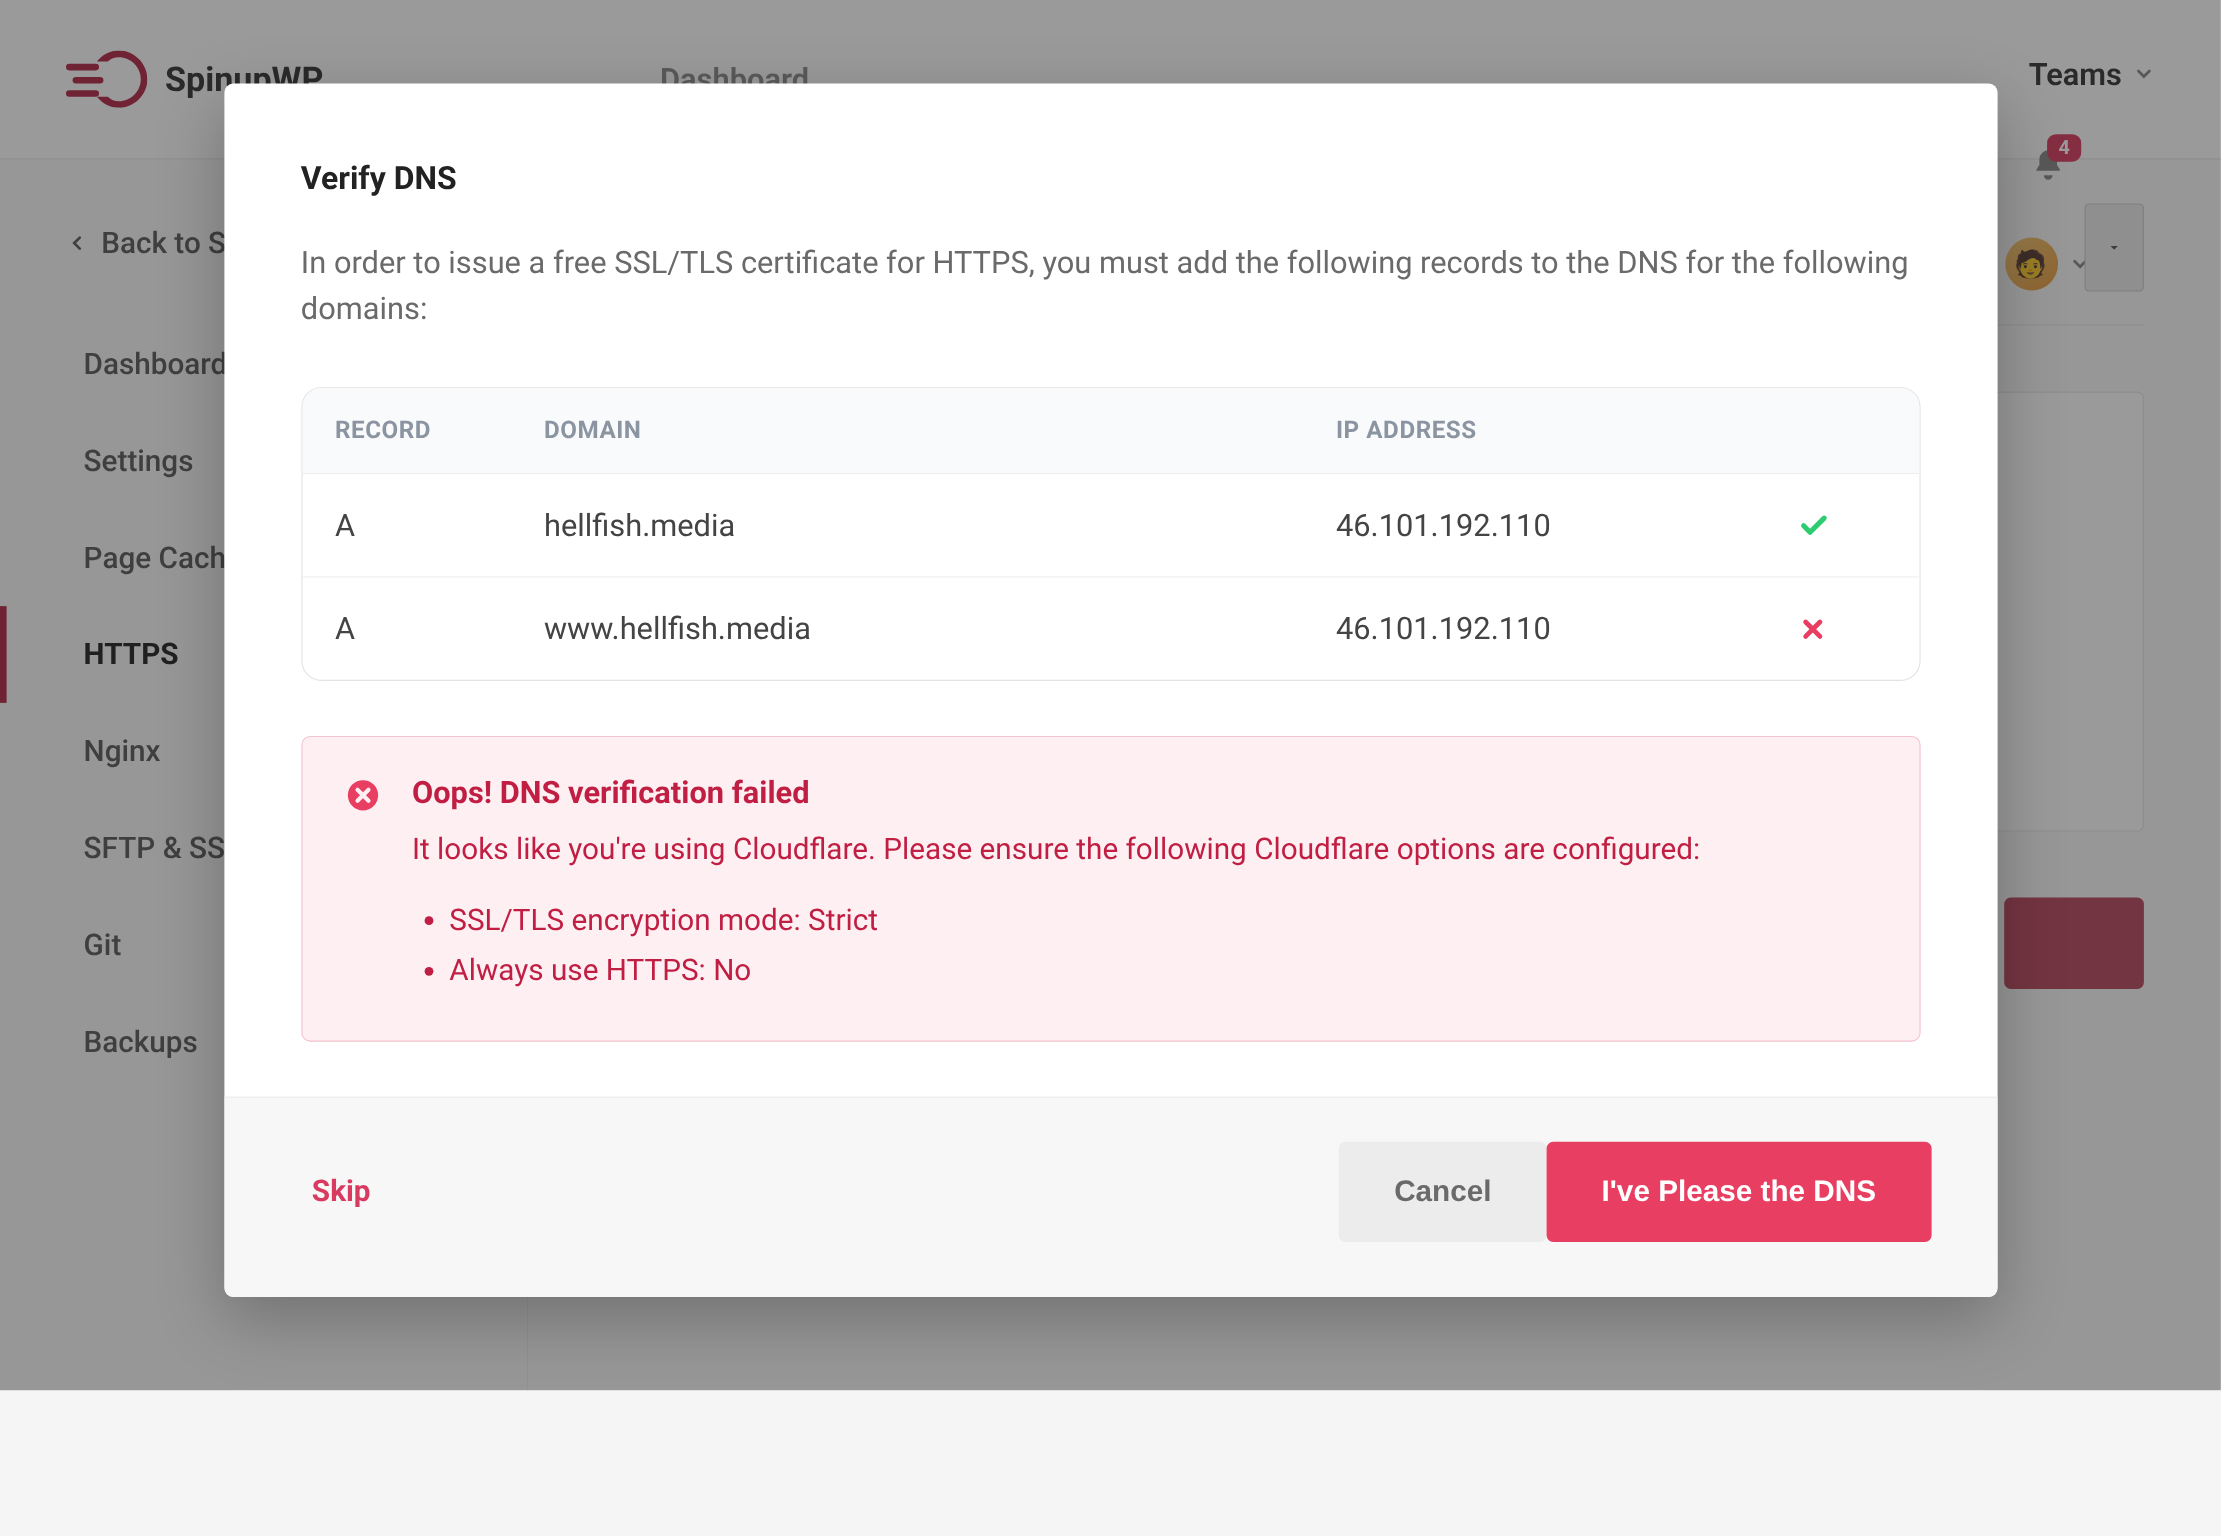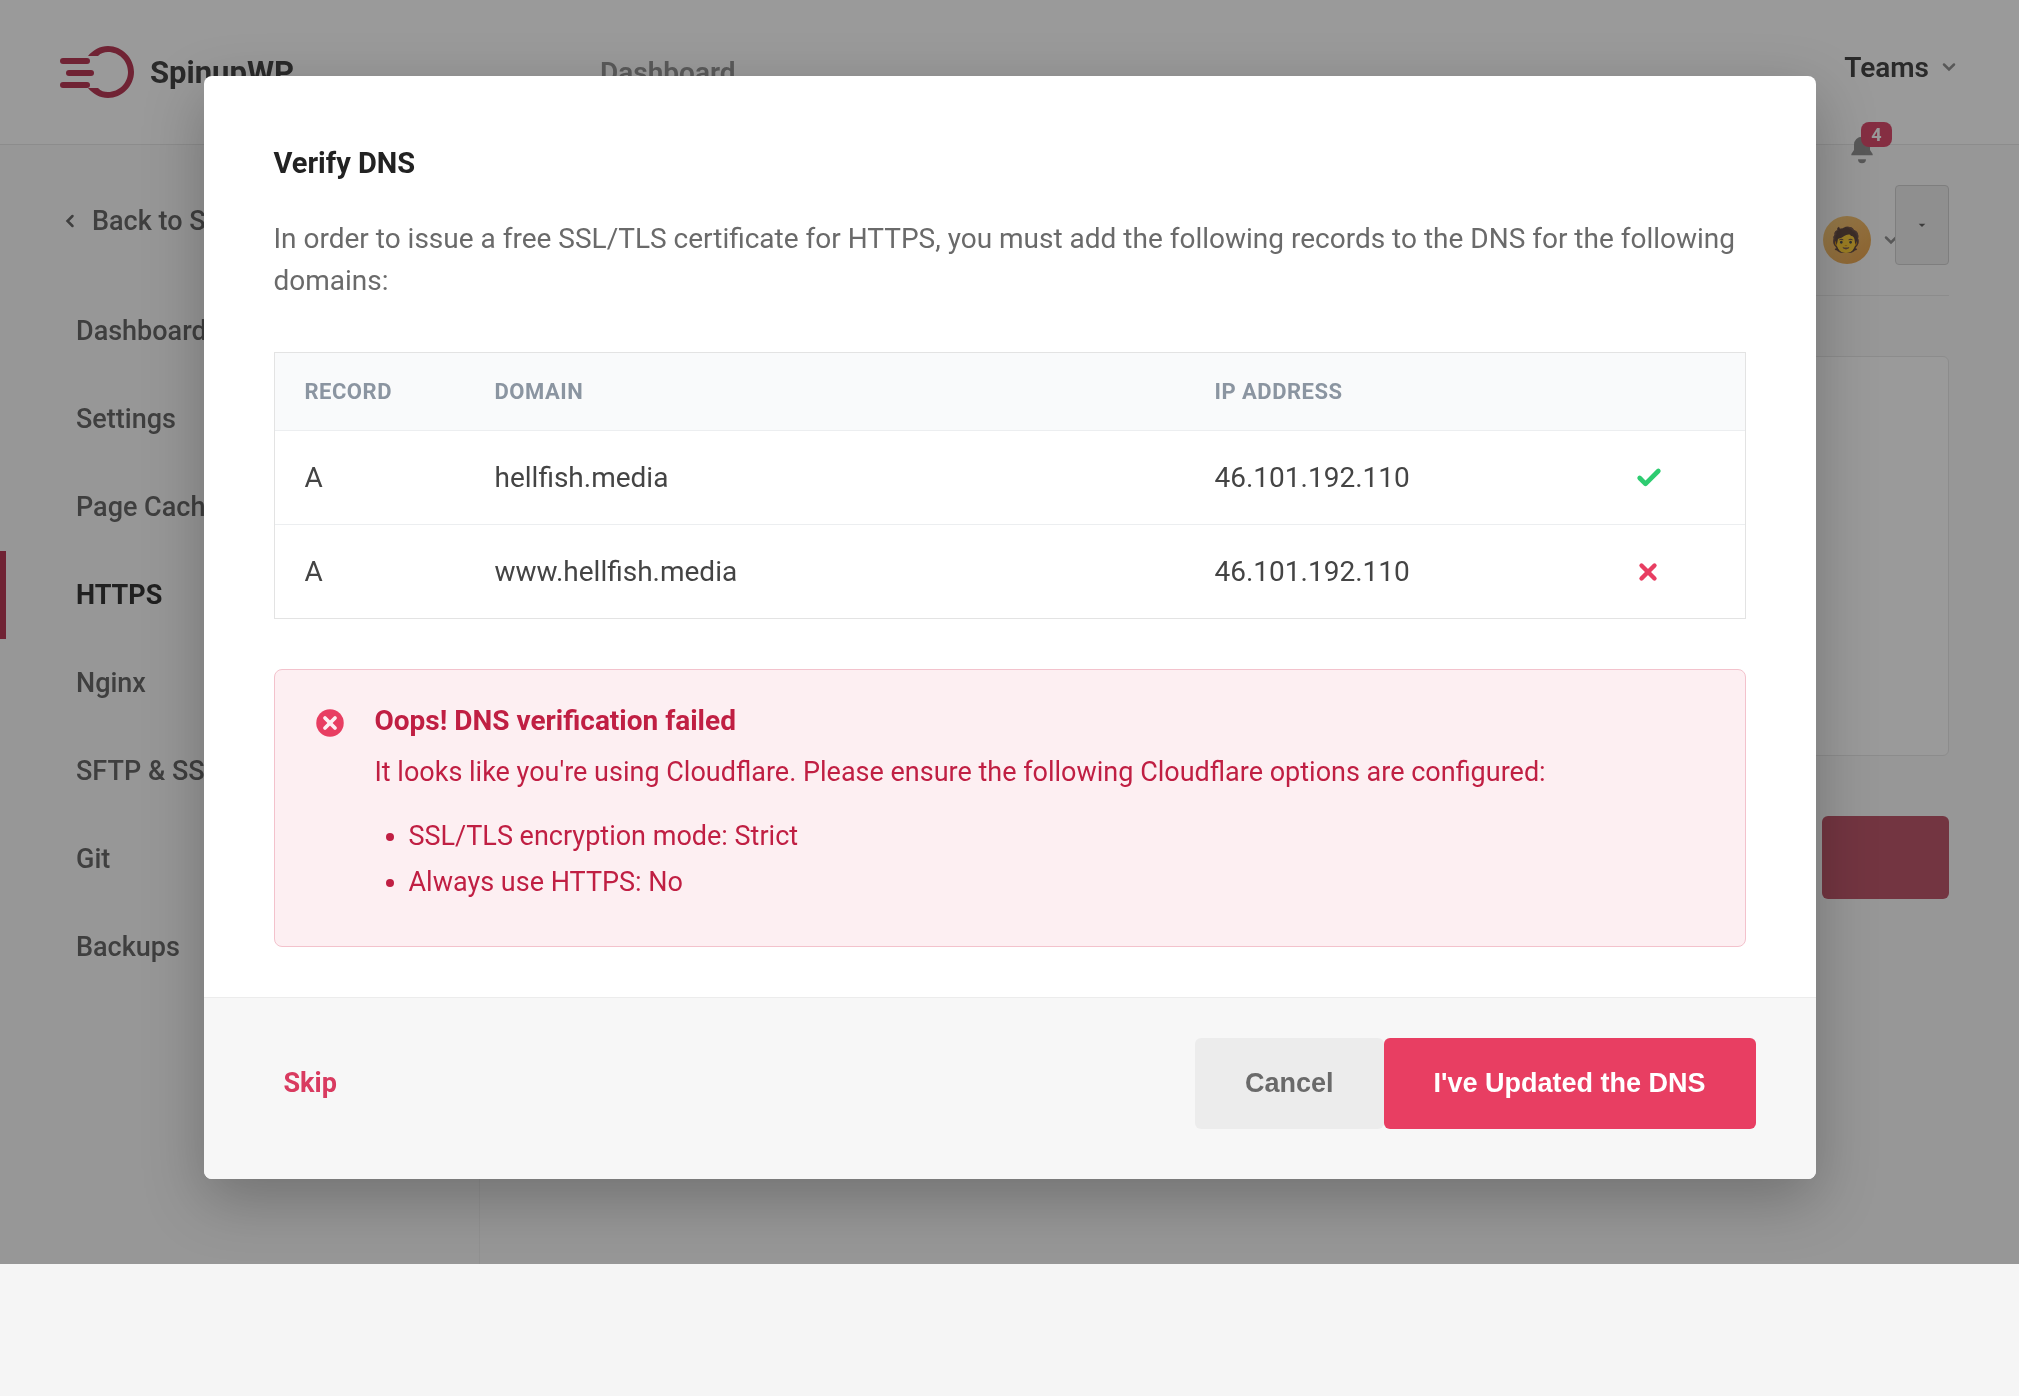--- a/index.html
+++ b/index.html
@@ -193,21 +193,21 @@
   }
   .modal-desc {
     font-size: 28px;
     color: #6a6a6a;
     line-height: 1.5;
     margin-bottom: 50px;
   }
 
   .dns-table {
     border: 1px solid #e3e3e3;
-    border-radius: 0;
+    border-radius: 18px;
     overflow: hidden;
     margin-bottom: 50px;
   }
   .dns-head {
     display: grid;
     grid-template-columns: 190px 720px 420px 120px;
     background: #f9fafb;
     padding: 26px 30px;
     color: #8b95a1;
     font-size: 22px;
@@ -433,19 +433,19 @@
               <li>Always use HTTPS: No</li>
             </ul>
           </div>
         </div>
       </div>
 
       <div class="modal-footer">
         <span class="skip-link">Skip</span>
         <div class="footer-actions">
           <button class="btn btn-cancel">Cancel</button>
-          <button class="btn btn-primary">I've Updated the DNS</button>
+          <button class="btn btn-primary">I've Please the DNS</button>
         </div>
       </div>
     </div>
   </div>
 
 </div>
 
 </body></html>

